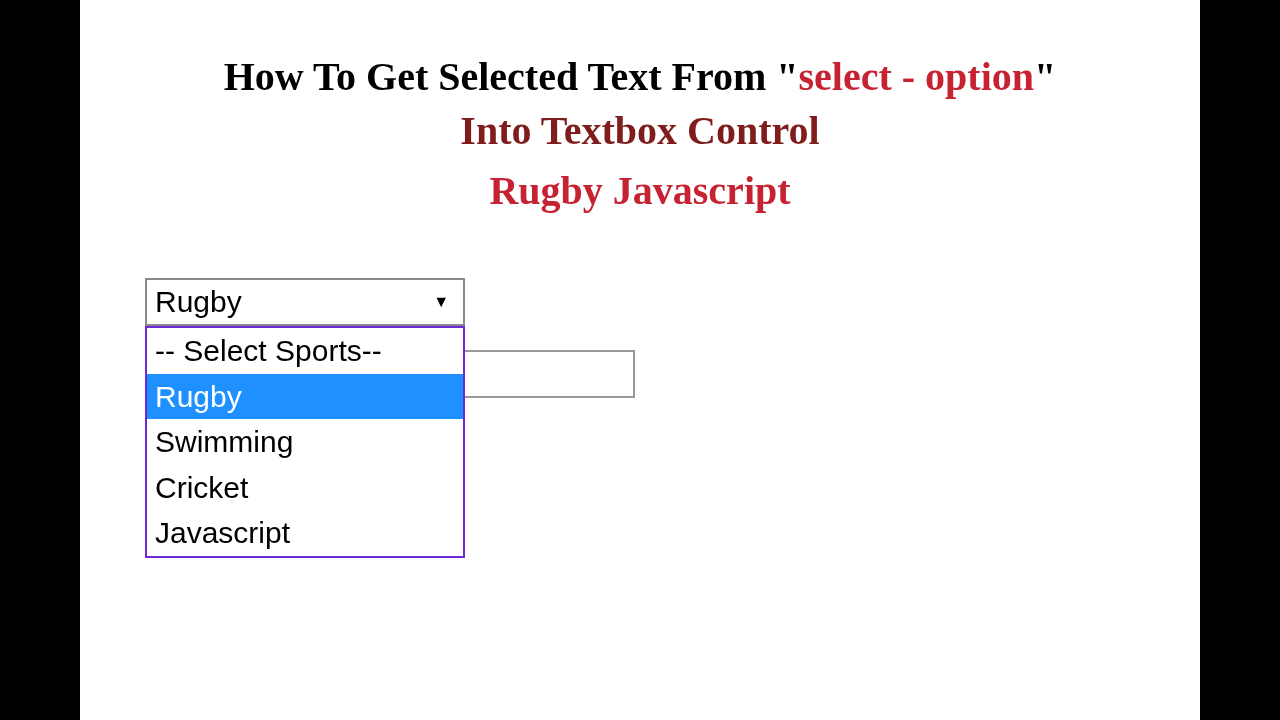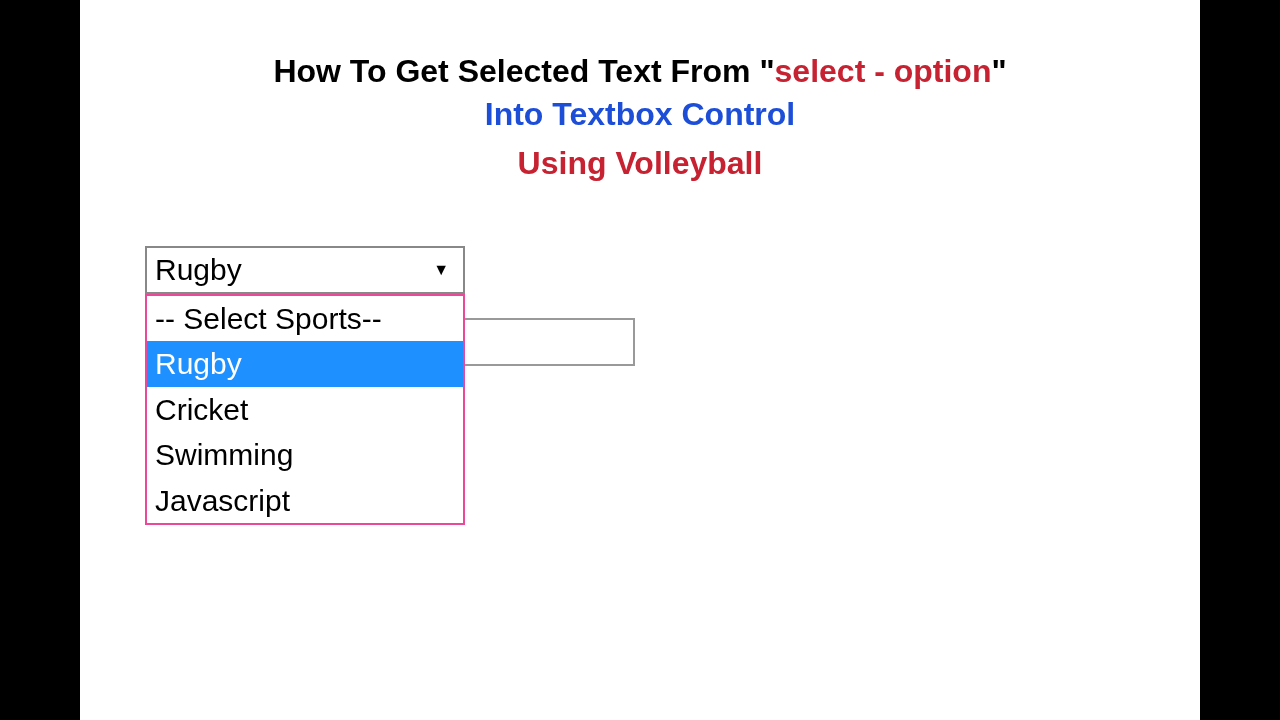--- a/index.html
+++ b/index.html
@@ -20,31 +20,32 @@
       background: #000;
     }
     .content {
       flex: 1;
       background: #fff;
       padding-top: 50px;
     }
     .title-block {
       text-align: center;
       font-weight: bold;
-      font-size: 32px;
+      font-size: 40px;
       line-height: 1.35;
+      font-family: Liberation Serif, serif;
     }
     .title-line1 {
       color: #000;
     }
     .title-line1 .red {
       color: #c62232;
     }
     .title-line2 {
-      color: #1d4ed8;
+      color: #7f1d1d;
       text-align: center;
     }
     .title-line3 {
       color: #c62232;
       margin-top: 6px;
     }
     .demo-area {
       margin-top: 60px;
       padding-left: 65px;
       display: flex;
@@ -71,21 +72,21 @@
     }
     .select-box .arrow {
       font-size: 16px;
       color: #000;
     }
     .dropdown {
       position: absolute;
       top: 48px;
       left: 0;
       width: 100%;
-      border: 2px solid #ec4899;
+      border: 2px solid #6d28d9;
       background: #fca5a5;
     }
     .dropdown-item {
       font-size: 30px;
       padding: 4px 8px;
       color: #000;
       background: #fff;
       cursor: pointer;
       line-height: 1.25;
     }
@@ -110,35 +111,35 @@
 
 <div class="side-bar"></div>
 
 <div class="content">
 
   <div class="title-block">
     <div class="title-line1">
       <span>How To Get Selected Text From "</span><span class="red">select - option</span><span>"</span>
     </div>
     <div class="title-line2">Into Textbox Control</div>
-    <div class="title-line3">Using Volleyball</div>
+    <div class="title-line3">Rugby Javascript</div>
   </div>
 
   <div class="demo-area">
 
     <div class="select-wrap">
       <div class="select-box">
         <span>Rugby</span>
         <span class="arrow">▼</span>
       </div>
       <div class="dropdown">
         <div class="dropdown-item">-- Select Sports--</div>
         <div class="dropdown-item highlight">Rugby</div>
+        <div class="dropdown-item">Swimming</div>
         <div class="dropdown-item">Cricket</div>
-        <div class="dropdown-item">Swimming</div>
         <div class="dropdown-item">Javascript</div>
       </div>
     </div>
 
     <input type="text" class="textbox" value="Rugby" style="">
 
   </div>
 
 </div>
 

